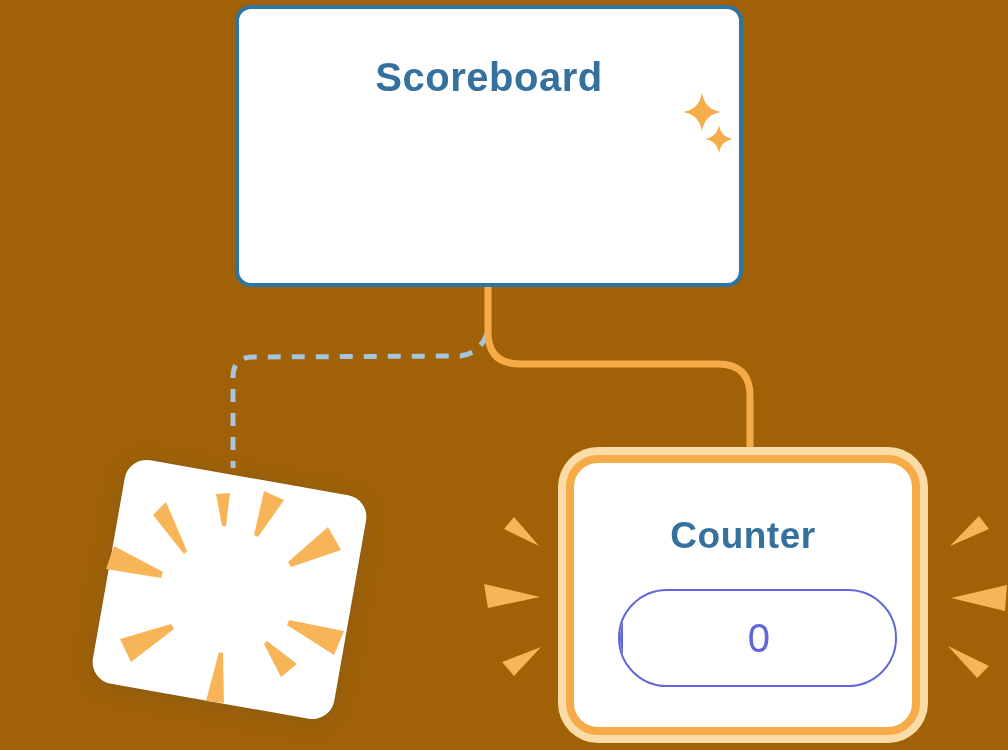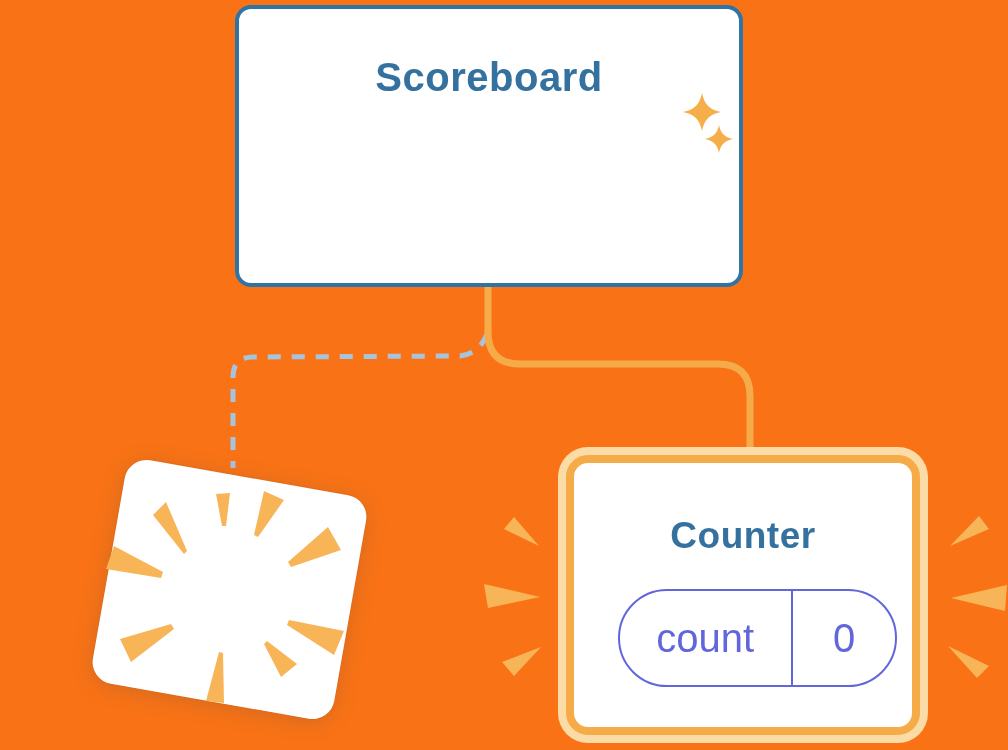--- a/index.html
+++ b/index.html
@@ -1,17 +1,17 @@
 <!DOCTYPE html>
 <html><head>
 <meta charset="utf-8">
 <style>
   html,body{margin:0;padding:0;background:#ffffff;}
   #stage{
-    position:relative;width:1008px;height:750px;background:#f97316;overflow:hidden;
+    position:relative;width:1008px;height:750px;background:#a16207;overflow:hidden;
     font-family:"Liberation Sans", sans-serif;
   }
   svg{display:block;}
   .abs{position:absolute;}
 
   
   #connectors{position:absolute;left:0;top:0;z-index:1;}
 
   
   .scoreboard-card{
@@ -32,21 +32,21 @@
   .state-pill .sec{display:flex;align-items:center;justify-content:center;}
   .state-pill .sec.key{flex:0 0 58%;}
   .state-pill .sec.val{flex:1;}
   .state-pill .divider{width:3px;background:#F2A94E;}
   .pill-text{color:#6166DB;font-size:40px;}
   .pill-text.bold{font-weight:700;color:#595ED8;}
 
   
   .counter-card{
     left:566px;top:455px;width:354px;height:280px;box-sizing:border-box;
-    background:#ffffff;border:8px solid #F6AB49;border-radius:22px;
+    background:#ffffff;border:8px solid #F6AB49;border-radius:32px;
     box-shadow:0 0 0 8px #FBDCA6;z-index:3;
   }
   .counter-card .card-title{top:52px;font-size:37px;}
 
   .count-pill{
     position:absolute;left:44px;top:126px;width:275px;height:94px;box-sizing:content-box;
     background:#ffffff;border:2.5px solid #6166DB;border-radius:999px;
     display:flex;align-items:stretch;overflow:hidden;
   }
   .count-pill .sec{display:flex;align-items:center;justify-content:center;}
@@ -96,23 +96,20 @@
   <svg class="abs sparkles" style="left:683px;top:93px" width="38" height="38" viewBox="0 0 40 40">
     <path d="M20 0C22.5 12 28 17.5 40 20C28 22.5 22.5 28 20 40C17.5 28 12 22.5 0 20C12 17.5 17.5 12 20 0Z" fill="#F6AE4B"></path>
   </svg>
   <svg class="abs sparkles" style="left:705px;top:125px" width="28" height="28" viewBox="0 0 40 40">
     <path d="M20 0C22.5 12 28 17.5 40 20C28 22.5 22.5 28 20 40C17.5 28 12 22.5 0 20C12 17.5 17.5 12 20 0Z" fill="#F6AE4B"></path>
   </svg>
 
   <div class="abs counter-card">
     <div class="card-title">Counter</div>
     <div class="count-pill">
-      <div class="sec key">
-        <span class="pill-text">count</span>
-      </div>
       <div class="divider"></div>
       <div class="sec val">
         <span class="pill-text">0</span>
       </div>
     </div>
   </div>
 
   <svg class="abs emphasis" style="left:470px;top:505px" width="80" height="180" viewBox="0 0 80 180" fill="#F8B558">
     <polygon points="69,41 44,12 34,24"></polygon>
     <polygon points="70,92 14,79 18,103"></polygon>

